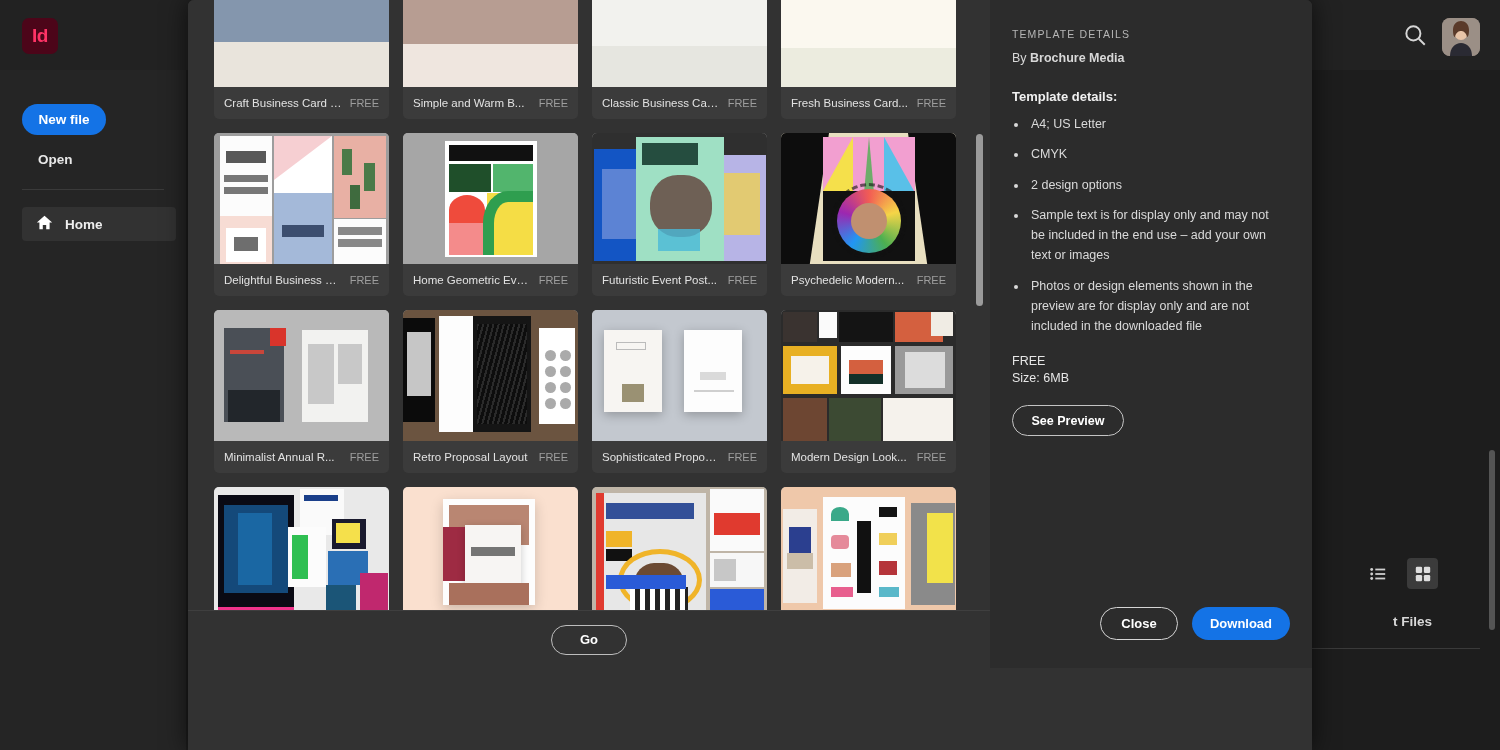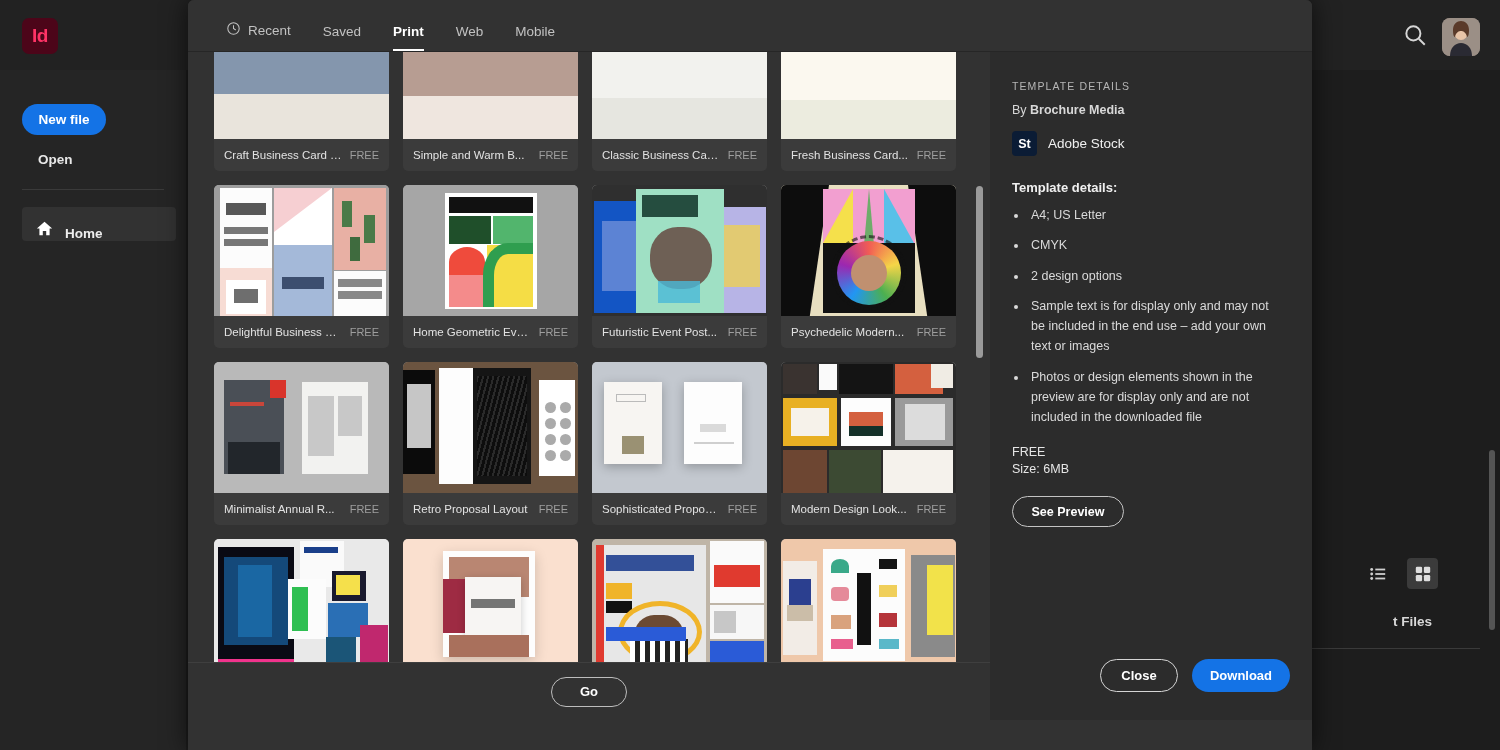--- a/index.html
+++ b/index.html
@@ -51,21 +51,21 @@
   #open-btn {
     margin: 17px 0 0 38px;
     color: #e8e8e8; font-size: 13.5px; font-weight: bold;
     cursor: pointer;
   }
   #sidebar-divider {
     margin: 22px 22px 0 22px; height: 1px; background: #3a3a3a;
   }
   #sidebar-home {
     margin: 17px 10px 0 22px; height: 34px; border-radius: 4px;
-    background: #323232; display: flex; align-items: flex-end;
+    background: #323232; display: flex; align-items: center;
     padding-left: 14px; gap: 12px; cursor: pointer;
   }
   #sidebar-home .label { color: #eeeeee; font-size: 13.5px; font-weight: bold; }
 
   
   #view-toggle-row {
     position: absolute; right: 62px; top: 558px;
     display: flex; align-items: center; gap: 14px;
   }
   .view-btn { width: 31px; height: 31px; border-radius: 4px;
@@ -305,43 +305,20 @@
     </div>
   </div>
   <div id="files-label">t Files</div>
   <div id="bg-divider"></div>
   <div id="bg-scrollbar"></div>
 </div>
 
 <div id="modal">
 
 
-  <div id="modal-tabs">
-    <div class="tab">
-      <span>
-        <svg viewBox="0 0 20 20" width="15" height="15" fill="none" stroke="#c2c2c2" stroke-width="1.4">
-          <circle cx="10" cy="10" r="7.6"></circle>
-            <path d="M10 5.6V10l3 2"></path>
-        </svg>
-      </span>
-      <span>Recent</span>
-    </div>
-    <div class="tab">
-      <span>Saved</span>
-    </div>
-    <div class="tab active">
-      <span>Print</span>
-    </div>
-    <div class="tab">
-      <span>Web</span>
-    </div>
-    <div class="tab">
-      <span>Mobile</span>
-    </div>
-  </div>
 
   <div id="modal-body">
 
     <div id="grid-pane">
       <div id="grid-scroll">
         <div id="grid">
 
           <div class="card">
             <div class="card-thumb">
               <div class="fill" style="background:#8496ad"></div>
@@ -665,24 +642,20 @@
         <button id="go-btn">Go</button>
       </div>
     </div>
 
     <div id="details-pane">
       <div id="details-kicker">TEMPLATE DETAILS</div>
       <div id="details-author">
         <span>By</span>
         <b>Brochure Media</b>
       </div>
-      <div id="stock-row">
-        <span id="stock-badge">St</span>
-        <span id="stock-name">Adobe Stock</span>
-      </div>
       <div id="details-subhead">Template details:</div>
       <ul id="details-list">
         <li>A4; US Letter</li>
         <li>CMYK</li>
         <li>2 design options</li>
         <li>Sample text is for display only and may not be included in the end use – add your own text or images</li>
         <li>Photos or design elements shown in the preview are for display only and are not included in the downloaded file</li>
       </ul>
       <div id="price-free">FREE</div>
       <div id="size-line">Size:  6MB</div>

